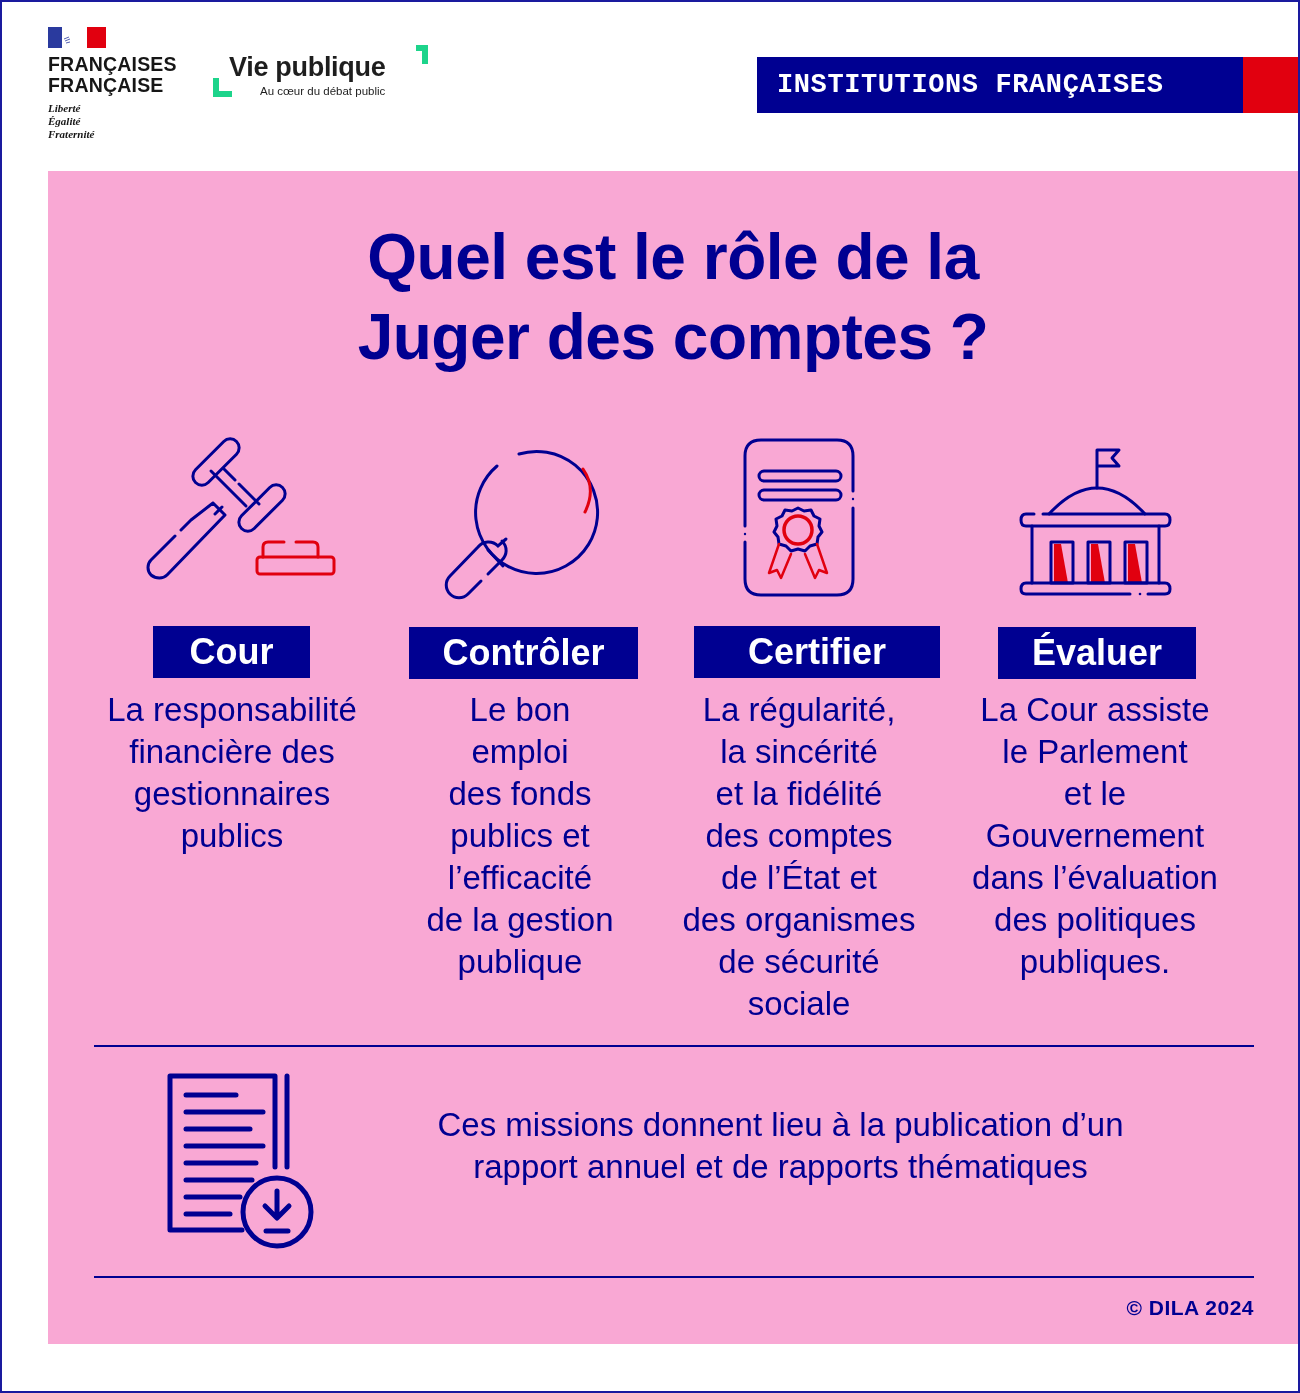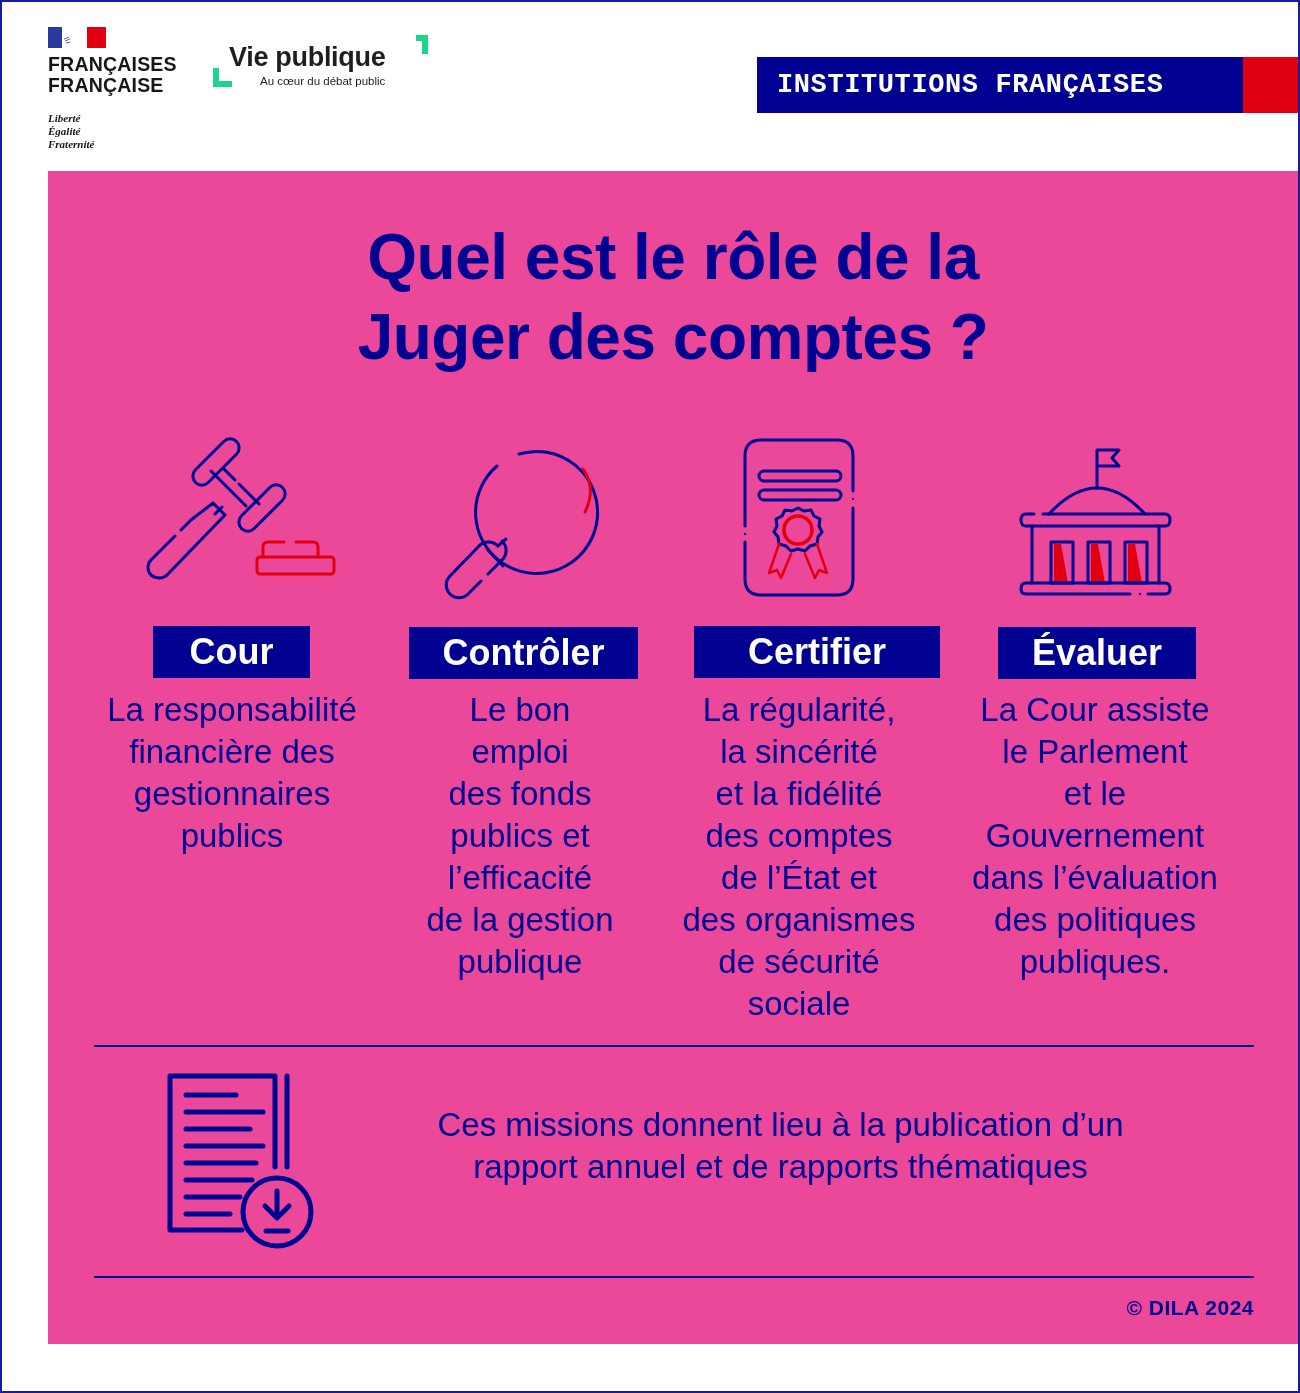--- a/index.html
+++ b/index.html
@@ -8,38 +8,38 @@
   .frame { position: absolute; left: 0; top: 0; width: 1300px; height: 1393px; border: 2px solid #1a1a9e; }
 
   
   .rf-logo { position: absolute; left: 48px; top: 27px; width: 150px; }
   .marianne { position: relative; width: 58px; height: 21px; display: flex; }
   .marianne .blue { width: 19px; height: 21px; background: #2a3a9e; }
   .marianne .mid { width: 20px; height: 21px; background: #ffffff; position: relative; }
   .marianne .red { width: 19px; height: 21px; background: #e1000f; }
   .marianne .face { position: absolute; left: 14px; top: 0; width: 22px; height: 21px; }
   .rf-name { margin-top: 6px; font-weight: 700; font-size: 19.5px; line-height: 21px; color: #161616; letter-spacing: 0.2px; }
-  .rf-motto { margin-top: 16px; font-family: "Liberation Serif", serif; font-style: italic; font-weight: 700; font-size: 11px; line-height: 13px; color: #161616; }
-
-  .vp-logo { position: absolute; left: 213px; top: 35px; width: 215px; height: 55px; }
+  .rf-motto { margin-top: 6px; font-family: "Liberation Serif", serif; font-style: italic; font-weight: 700; font-size: 11px; line-height: 13px; color: #161616; }
+
+  .vp-logo { position: absolute; left: 213px; top: 45px; width: 215px; height: 55px; }
   .vp-corner-tr { position: absolute; right: 0; top: 0; width: 12px; height: 19px; }
   .vp-corner-tr::before { content: ""; position: absolute; right: 0; top: 0; width: 12px; height: 6px; background: #1dd48b; }
   .vp-corner-tr::after { content: ""; position: absolute; right: 0; top: 0; width: 6px; height: 19px; background: #1dd48b; }
   .vp-corner-bl { position: absolute; left: 0; top: 33px; width: 19px; height: 19px; }
   .vp-corner-bl::before { content: ""; position: absolute; left: 0; bottom: 0; width: 19px; height: 6px; background: #1dd48b; }
   .vp-corner-bl::after { content: ""; position: absolute; left: 0; top: 0; width: 6px; height: 19px; background: #1dd48b; }
   .vp-title { position: absolute; left: 16px; top: 7px; font-weight: 700; font-size: 27px; line-height: 30px; color: #1e1e1e; letter-spacing: -0.3px; }
   .vp-sub { position: absolute; left: 47px; top: 40px; font-size: 11.5px; line-height: 13px; color: #1e1e1e; }
 
   .category-banner { position: absolute; left: 757px; top: 57px; width: 543px; height: 56px; display: flex; font-family: Liberation Mono, monospace; }
   .category-banner .label { width: 486px; height: 56px; background: #000091; color: #ffffff; font-weight: 700; font-size: 27px; line-height: 56px; padding-left: 20px; letter-spacing: 0.6px; }
   .category-banner .red { width: 55px; height: 56px; background: #e1000f; }
 
   
-  .panel { position: absolute; left: 48px; top: 171px; width: 1250px; height: 1173px; background: #ec4899; }
+  .panel { position: absolute; left: 48px; top: 171px; width: 1250px; height: 1173px; background: #f9a8d4; }
   .title { position: absolute; left: 0; top: 46px; width: 1250px; text-align: center; font-weight: 700; font-size: 64px; line-height: 80px; color: #000091; letter-spacing: -0.5px; }
 
   .icon { position: absolute; }
   .icon svg { width: 100%; height: 100%; overflow: visible; }
 
   .mission-tag { position: absolute; height: 52px; background: #000091; color: #ffffff; font-weight: 700; font-size: 36px; line-height: 52px; text-align: center; }
   .mission-desc { position: absolute; width: 300px; text-align: center; font-size: 33px; line-height: 42px; color: #000091; white-space: pre-line; }
 
   .separator { position: absolute; left: 46px; width: 1160px; height: 2px; background: #000091; }
   .footer-text { position: absolute; left: 300px; top: 933px; width: 865px; text-align: center; font-size: 33px; line-height: 42px; color: #000091; white-space: pre-line; }

